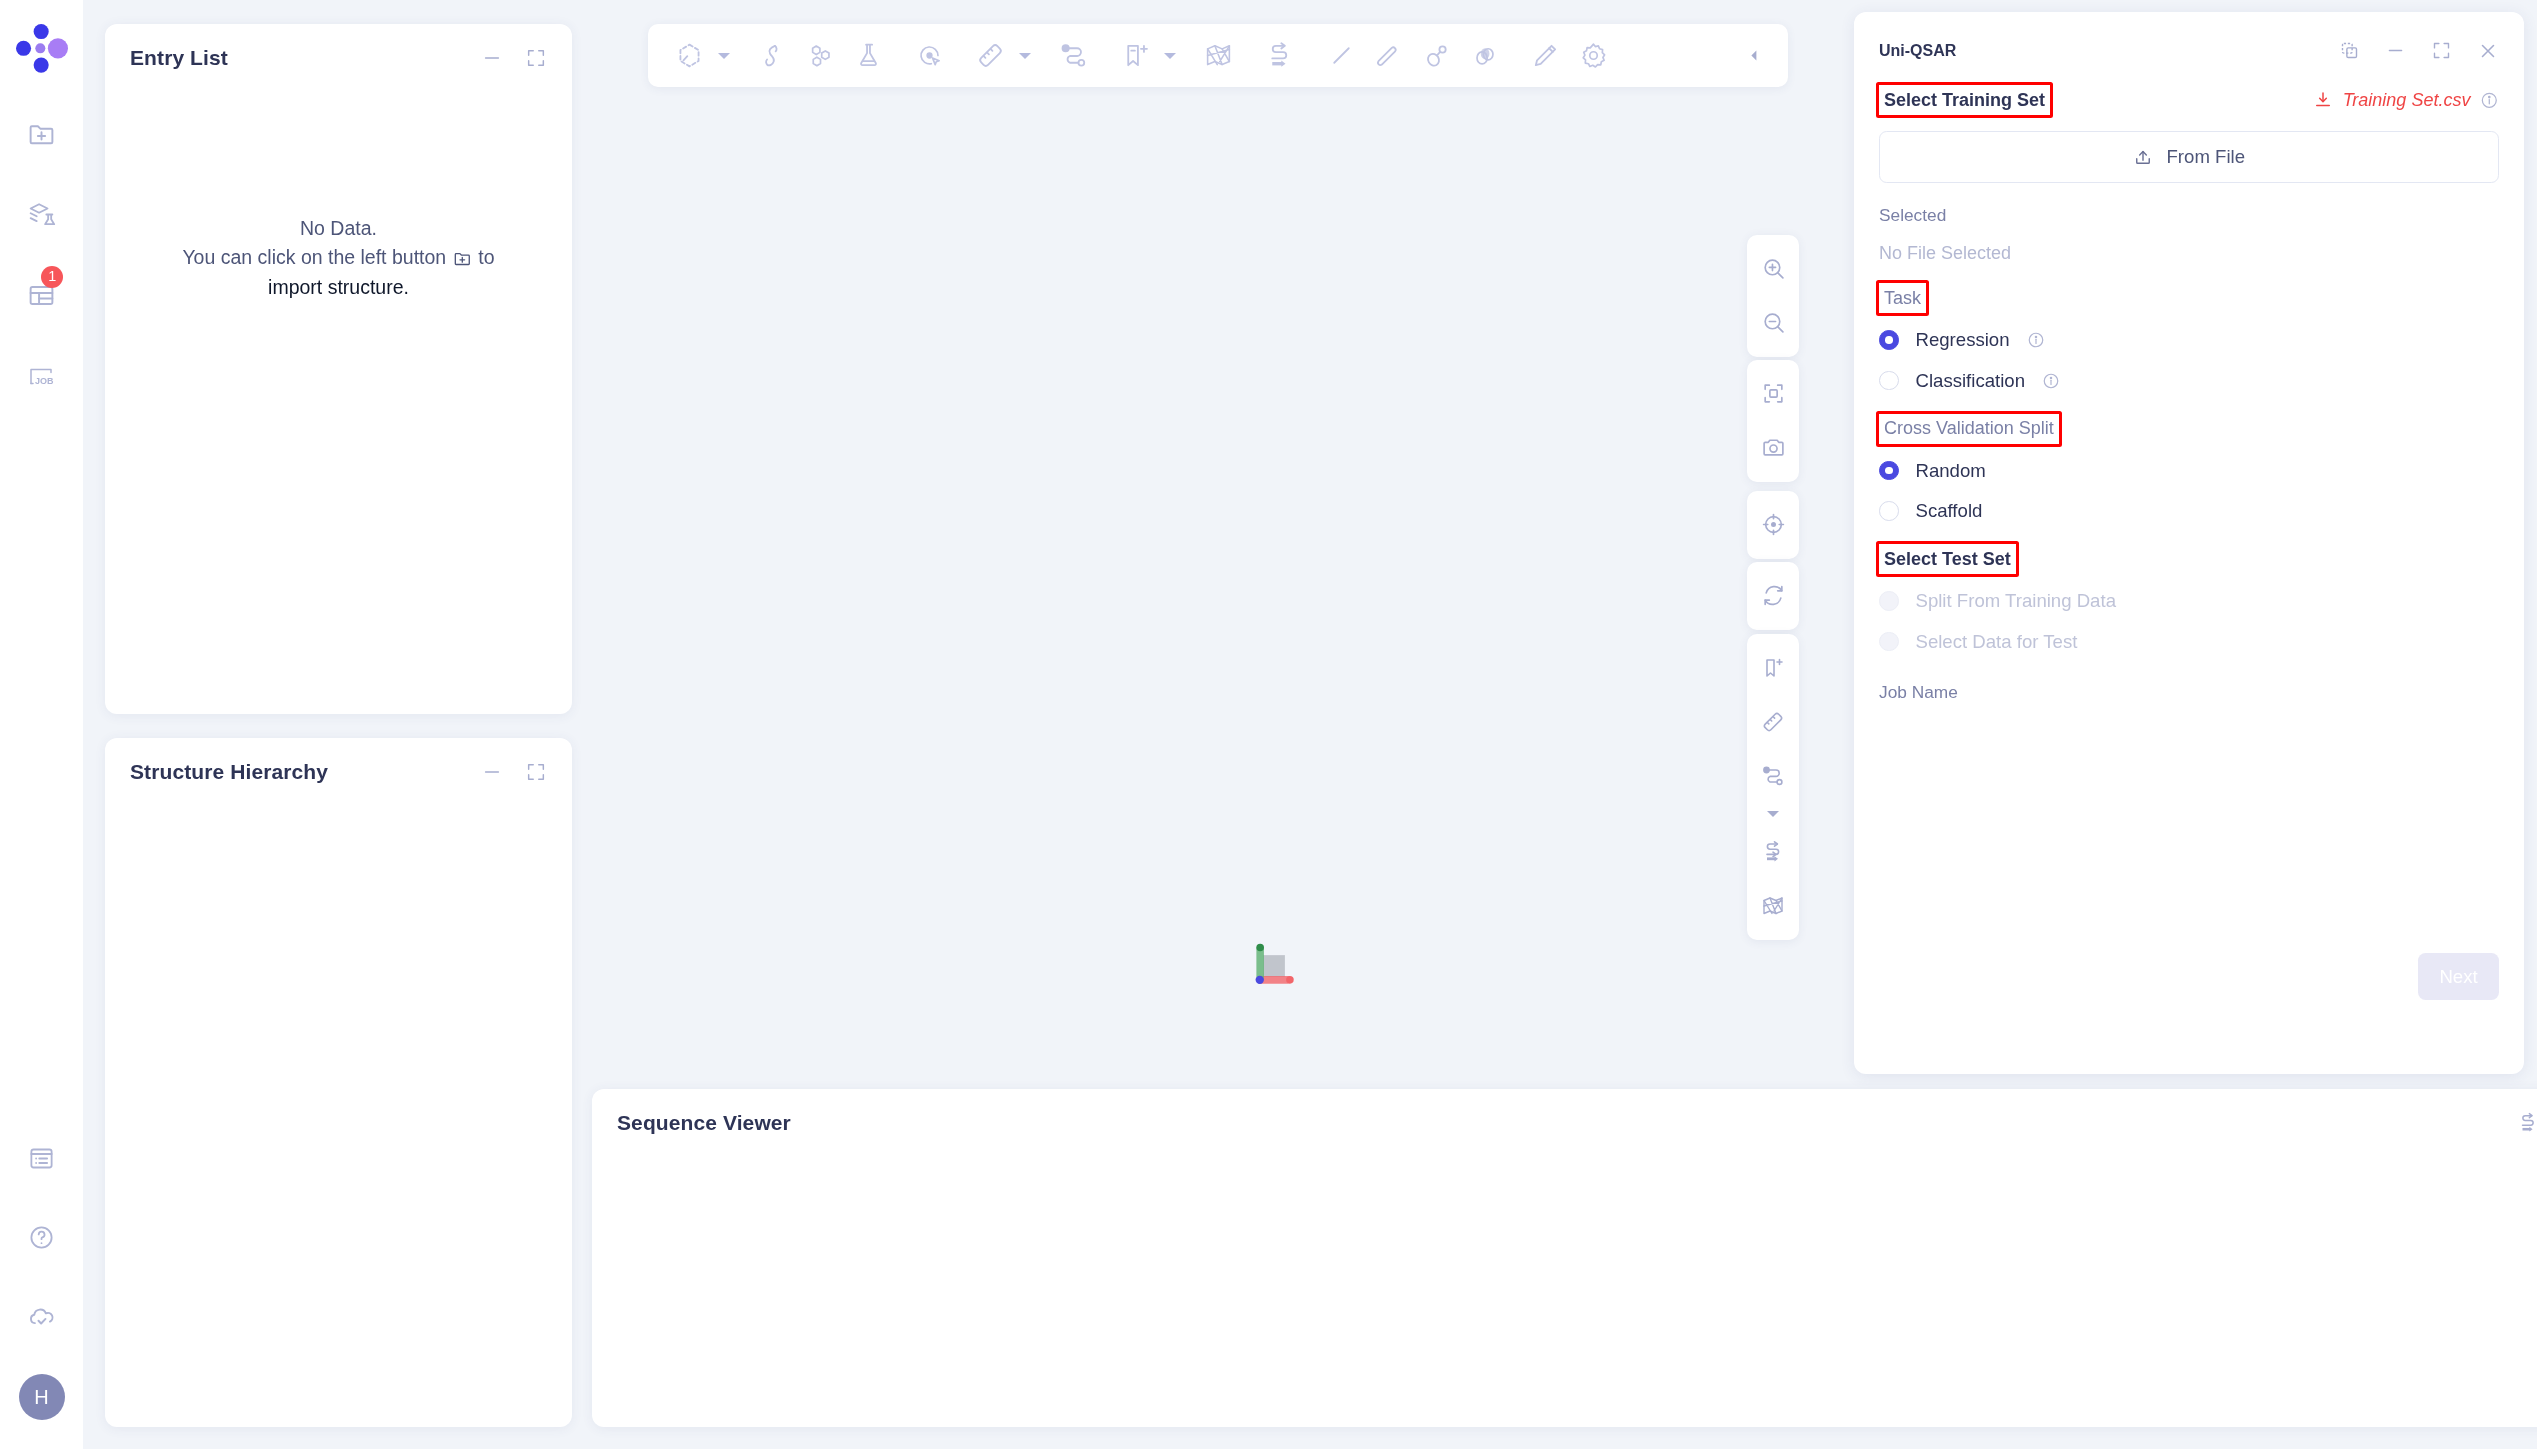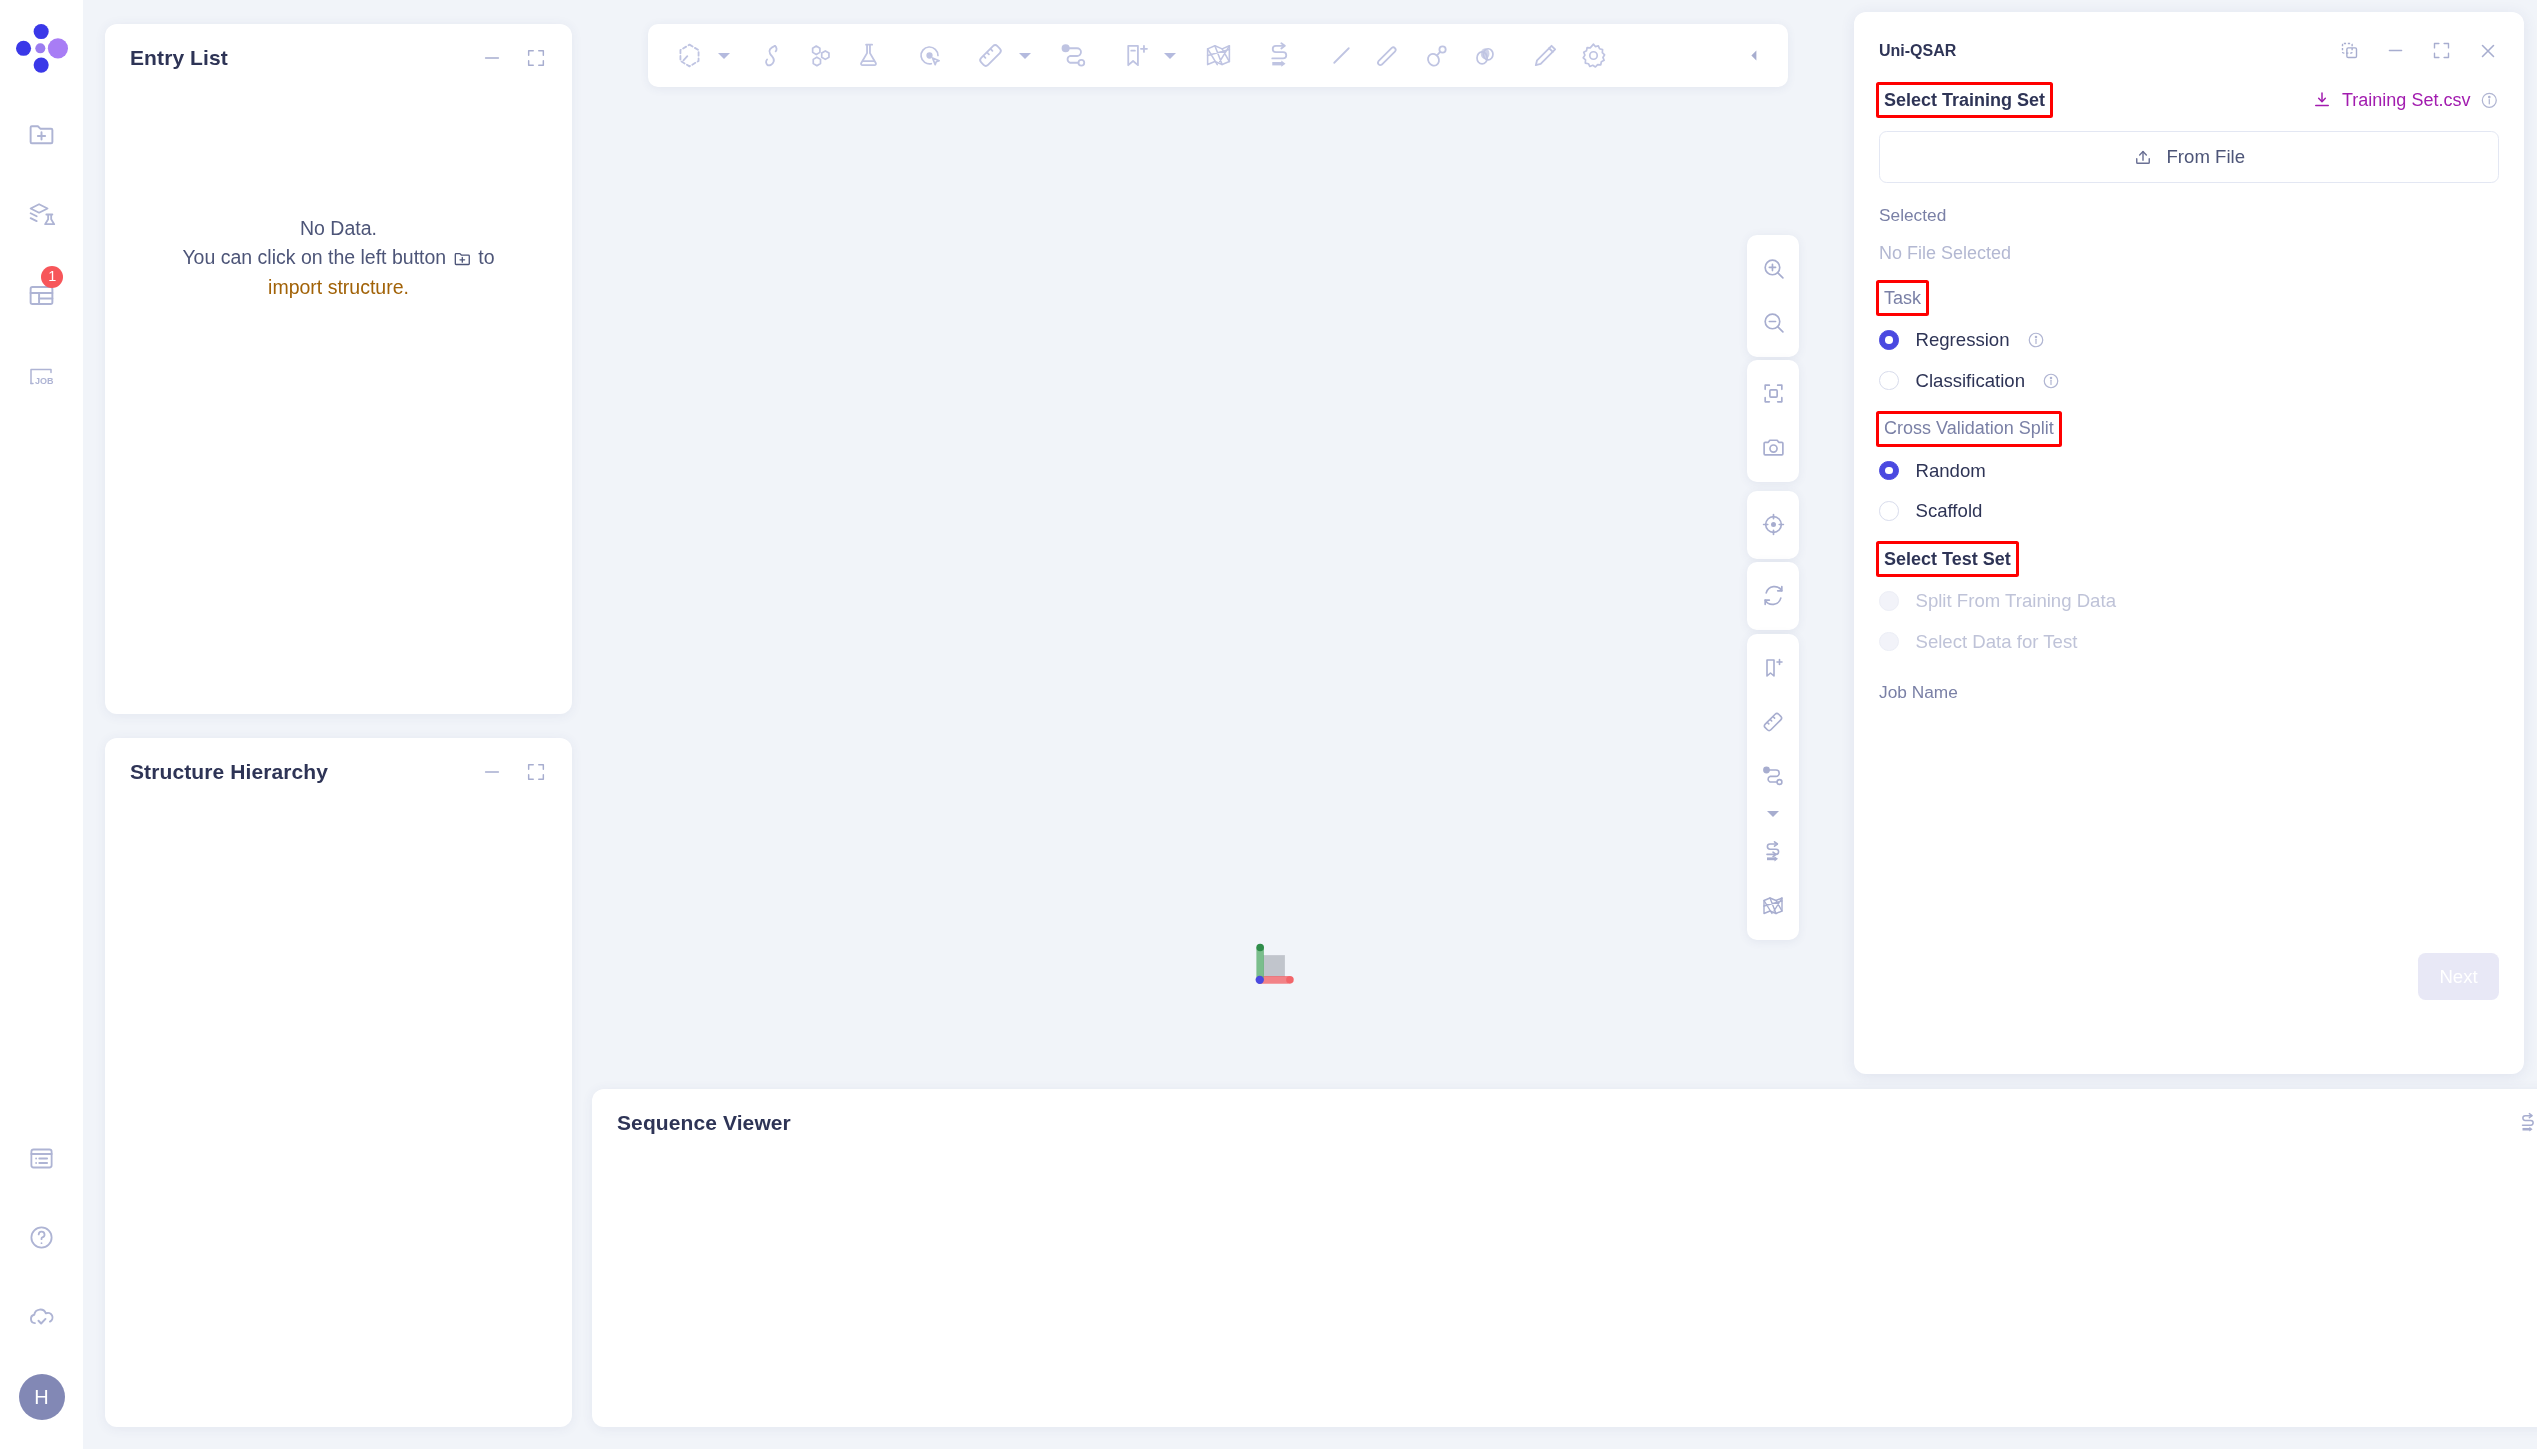--- a/index.html
+++ b/index.html
@@ -48,21 +48,21 @@
   .card-tools { display: flex; align-items: center; gap: 22px; color: #a7adcf; }
   .tool { cursor: pointer; display: flex; align-items: center; justify-content: center; }
 
   
   #entry-list { left: 105px; top: 24px; width: 467px; height: 690px; }
   .empty-state {
     position: absolute; left: 0; right: 0; top: 190px; text-align: center;
     color: #4d5578; font-size: 19.5px; line-height: 1.5;
   }
   .empty-state .line { display: flex; align-items: center; justify-content: center; gap: 6.8px; flex-wrap: wrap; }
-  .link { color: #a16207; cursor: pointer; }
+  .link { color: #0f172a; cursor: pointer; }
 
   
   #structure-hierarchy { left: 105px; top: 738px; width: 467px; height: 689px; }
 
   
   #top-toolbar {
     position: absolute; left: 648px; top: 24px; width: 1140px; height: 63px;
     background: #fff; border-radius: 10px; box-shadow: 0 1.7px 10px rgba(60,72,130,.07);
     display: flex; align-items: center; padding: 0 18.6px; gap: 1.7px;
   }
@@ -119,21 +119,21 @@
   .qsar-tools { display: flex; align-items: center; gap: 25px; color: #a7adcf; }
 
   .row-between { display: flex; align-items: center; justify-content: space-between; }
   .section-label { font-size: 18px; color: #2e3456; font-weight: 700; }
   .sub-label { font-size: 18px; color: #7a80a6; font-weight: 400; }
   .hl { position: relative; display: inline-block; padding: 1.7px 5px; }
   .hl::after {
     content: ""; position: absolute; left: -3.4px; top: -6px; right: -3.4px; bottom: -6px;
     border: 3.4px solid #ff0000; border-radius: 2.5px; pointer-events: none;
   }
-  .csv-link { display: flex; align-items: center; gap: 10px; color: #a21caf; font-size: 18px; cursor: pointer; }
+  .csv-link { display: flex; align-items: center; gap: 10px; color: #ef4444; font-size: 18px; cursor: pointer; font-style: italic; }
   .info-ico { color: #b0b5d2; display: inline-flex; }
 
   .from-file {
     margin-top: 18.6px; height: 52px; border: 1.3px solid #e3e7f3; border-radius: 7.6px;
     display: flex; align-items: center; justify-content: center; gap: 13.5px;
     color: #4d5578; font-size: 18.6px; cursor: pointer; background: #fff;
   }
   .small-label { margin-top: 22px; font-size: 17.3px; color: #7a80a6; }
   .muted-value { margin-top: 17px; font-size: 18px; color: #b3b8d2; }
 

